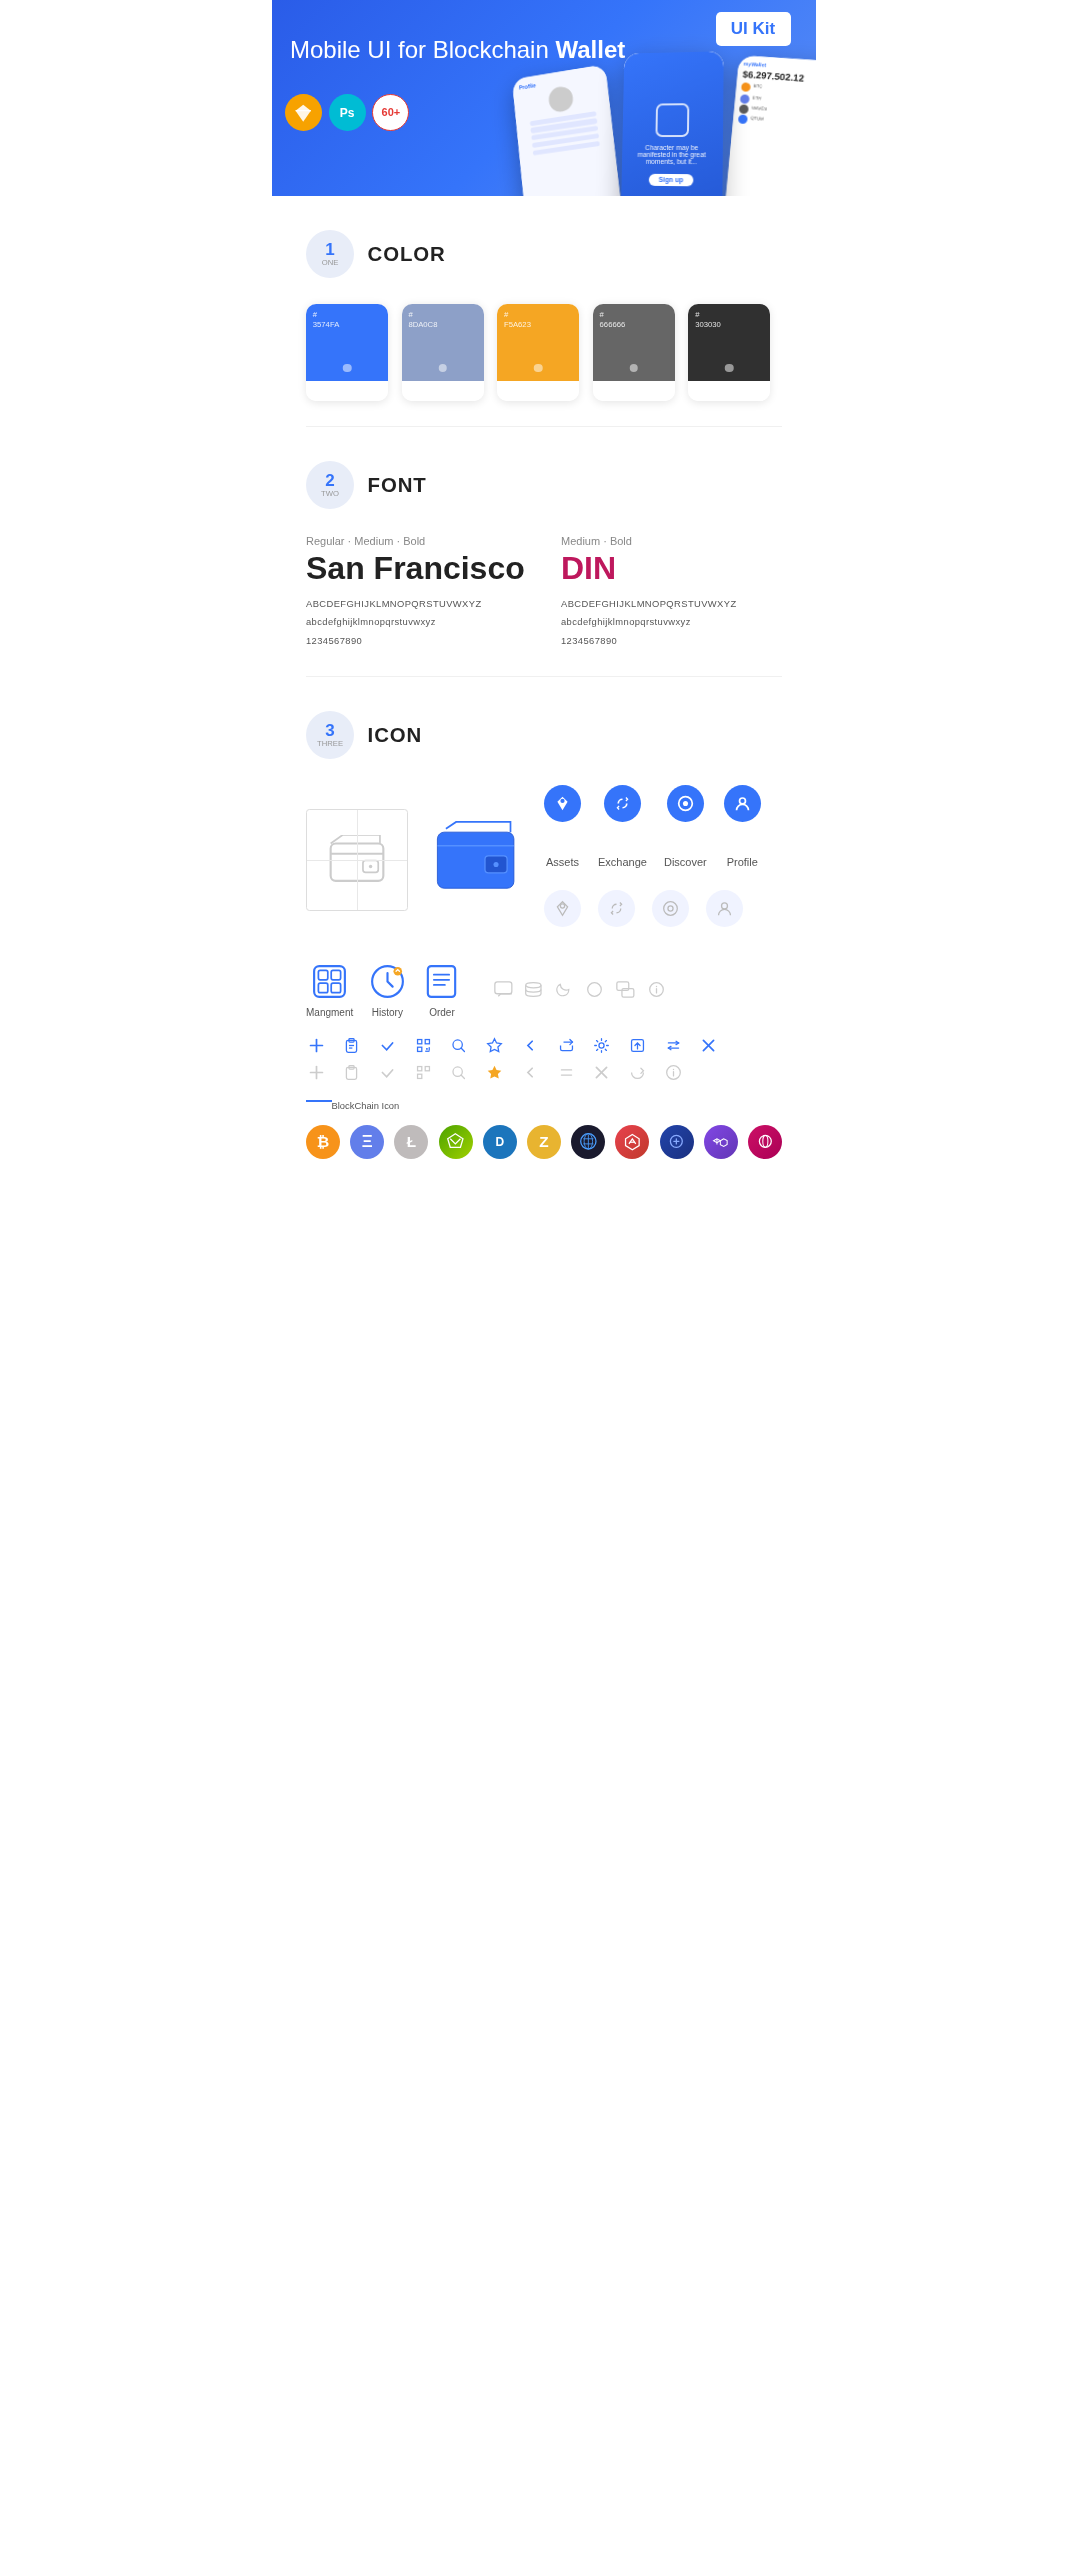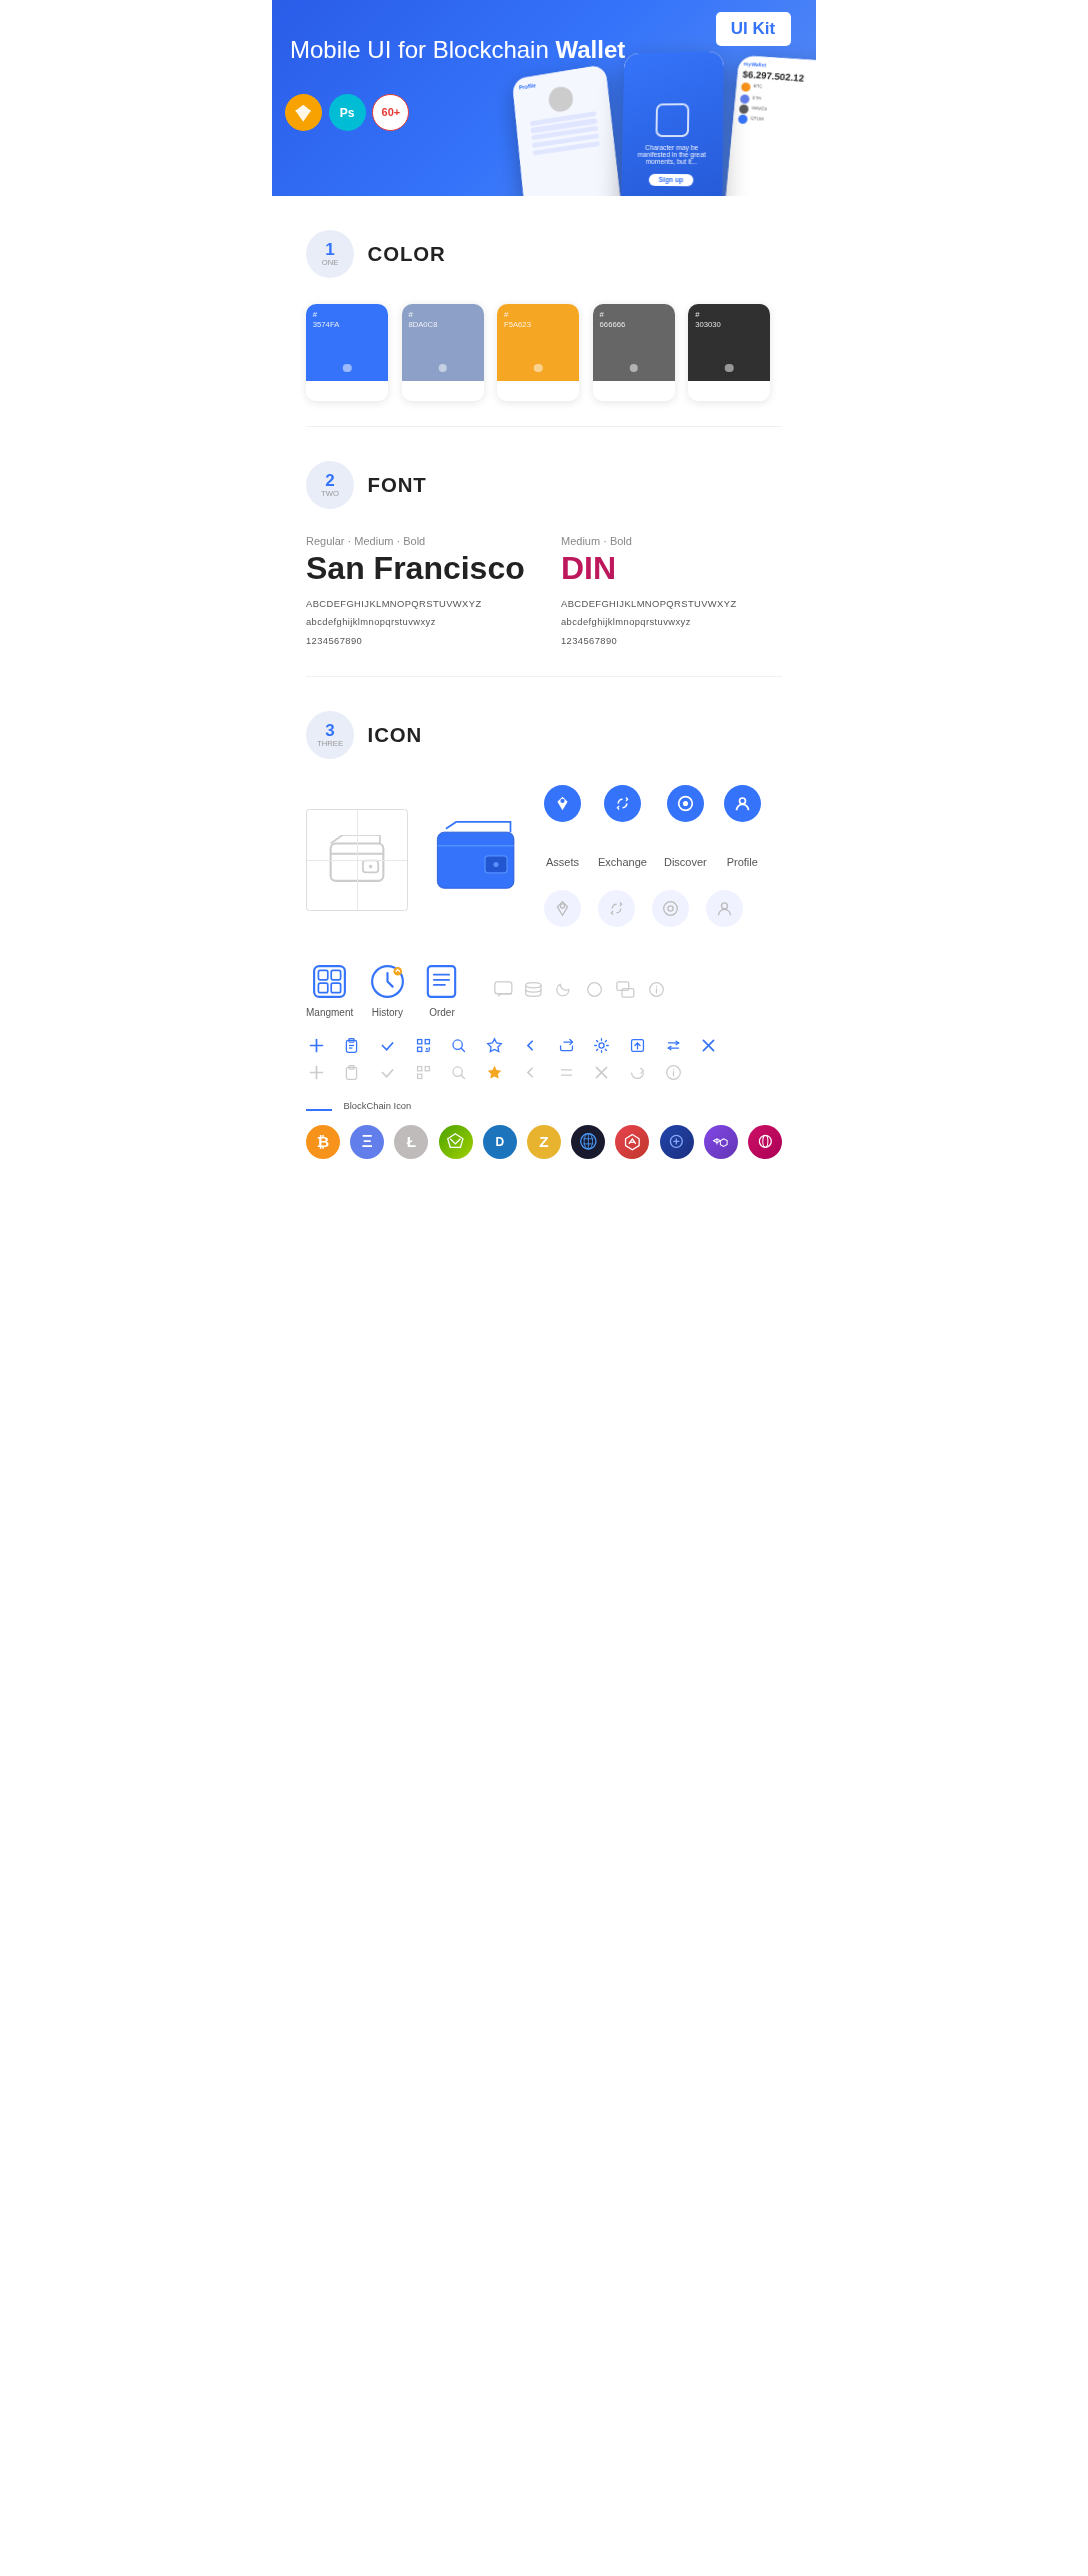--- a/index.html
+++ b/index.html
@@ -321,22 +321,22 @@
       color: #f5a623;
       font-size: 13.6px;
       width: 20.4px;
       height: 20.4px;
       display: flex;
       align-items: center;
       justify-content: center;
     }
     .blockchain-label-row {
       display: flex;
-      align-items: flex-end;
-      gap: 12px;
+      align-items: flex-start;
+      gap: 0;
       margin-bottom: 13.6px;
     }
     .blockchain-line {
       width: 25.5px;
       height: 1.7px;
       background: #3574fa;
     }
     .blockchain-text {
       font-size: 9.4px;
       color: #555;

